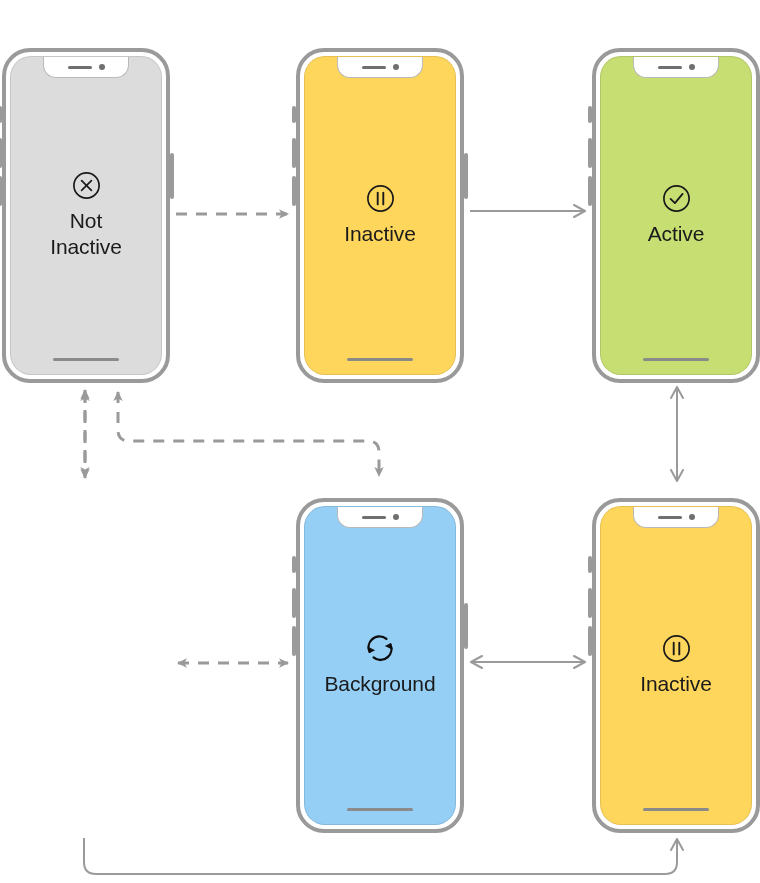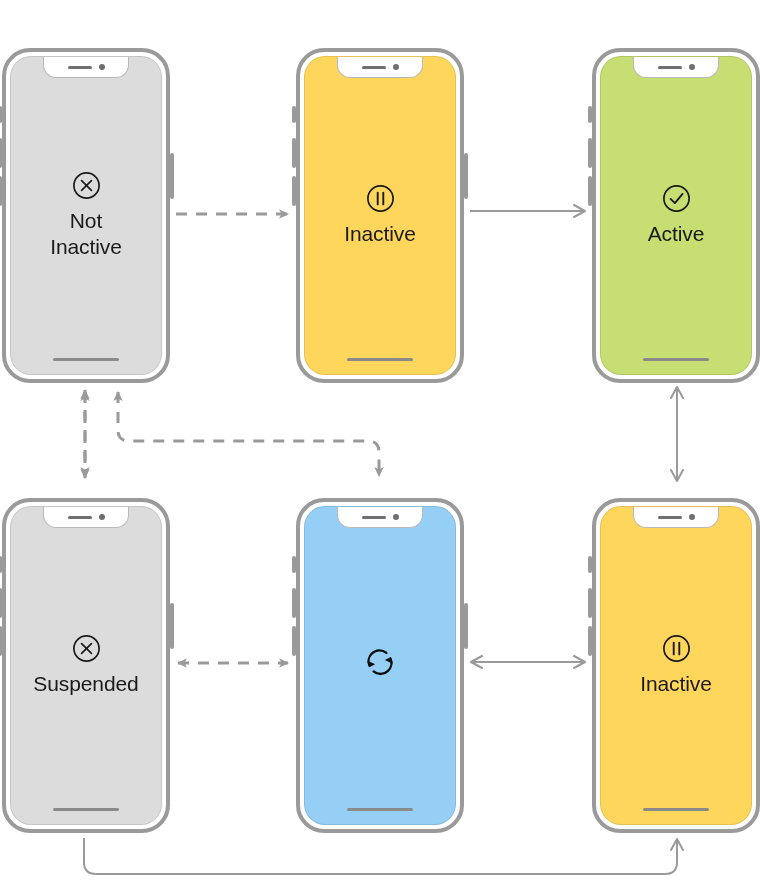--- a/index.html
+++ b/index.html
@@ -163,61 +163,41 @@
         <svg width="29" height="29" viewBox="0 0 29 29">
           <circle cx="14.5" cy="14.5" r="12.6" fill="none" stroke="#1a1a1a" stroke-width="1.7"></circle>
           <path d="M8.6,14.9 L12.9,19.1 L20.6,9.9" fill="none" stroke="#1a1a1a" stroke-width="1.8" stroke-linecap="round" stroke-linejoin="round"></path>
         </svg>
       </div>
       <div class="state-label">Active</div>
       <div class="homebar"></div>
     </div>
   </div>
 
-  <div class="phone" style="left:2px;top:498px;">
-    <div class="outer"></div>
-    <div class="btn-side btn-left-1"></div>
-    <div class="btn-side btn-left-2"></div>
-    <div class="btn-side btn-left-3"></div>
-    <div class="btn-side btn-right"></div>
-    <div class="screen" style="background:#DCDCDC;">
-      <div class="notch">
-        <div class="speaker"></div>
-        <div class="camera"></div>
-      </div>
-      <div class="state-icon">
-        <svg width="29" height="29" viewBox="0 0 29 29">
-          <circle cx="14.5" cy="14.5" r="12.6" fill="none" stroke="#1a1a1a" stroke-width="1.7"></circle>
-          <path d="M9.6,9.6 L19.4,19.4 M19.4,9.6 L9.6,19.4" stroke="#1a1a1a" stroke-width="1.7" stroke-linecap="round"></path>
-        </svg>
-      </div>
-      <div class="state-label">Suspended</div>
-      <div class="homebar"></div>
-    </div>
-  </div>
 
   <div class="phone" style="left:296px;top:498px;">
     <div class="outer"></div>
     <div class="btn-side btn-left-1"></div>
     <div class="btn-side btn-left-2"></div>
     <div class="btn-side btn-left-3"></div>
     <div class="btn-side btn-right"></div>
     <div class="screen" style="background:#95CFF5;">
       <div class="notch">
         <div class="speaker"></div>
         <div class="camera"></div>
       </div>
       <div class="state-icon">
         <svg width="32" height="30" viewBox="0 0 32 30">
           <path d="M5.6,18.8 A10.6,10.6 0 0,1 8.0,6.4 A10.6,10.6 0 0,1 22.4,5.9" fill="none" stroke="#0d0d0d" stroke-width="2.3" stroke-linecap="round"></path>
           <path d="M26.4,11.6 A10.6,10.6 0 0,1 24.0,23.9 A10.6,10.6 0 0,1 9.6,24.4" fill="none" stroke="#0d0d0d" stroke-width="2.3" stroke-linecap="round"></path>
           <path d="M11.2,17.3 L5.0,20.3 L3.3,13.6 Z" fill="#0d0d0d"></path>
           <path d="M20.8,13.0 L27.0,10.0 L28.7,16.7 Z" fill="#0d0d0d"></path>
         </svg>
       </div>
+      <div class="state-label">Background</div>
       <div class="homebar"></div>
     </div>
   </div>
 
   <div class="phone" style="left:592px;top:498px;">
     <div class="outer"></div>
     <div class="btn-side btn-left-1"></div>
     <div class="btn-side btn-left-2"></div>
     <div class="btn-side btn-left-3"></div>
 

